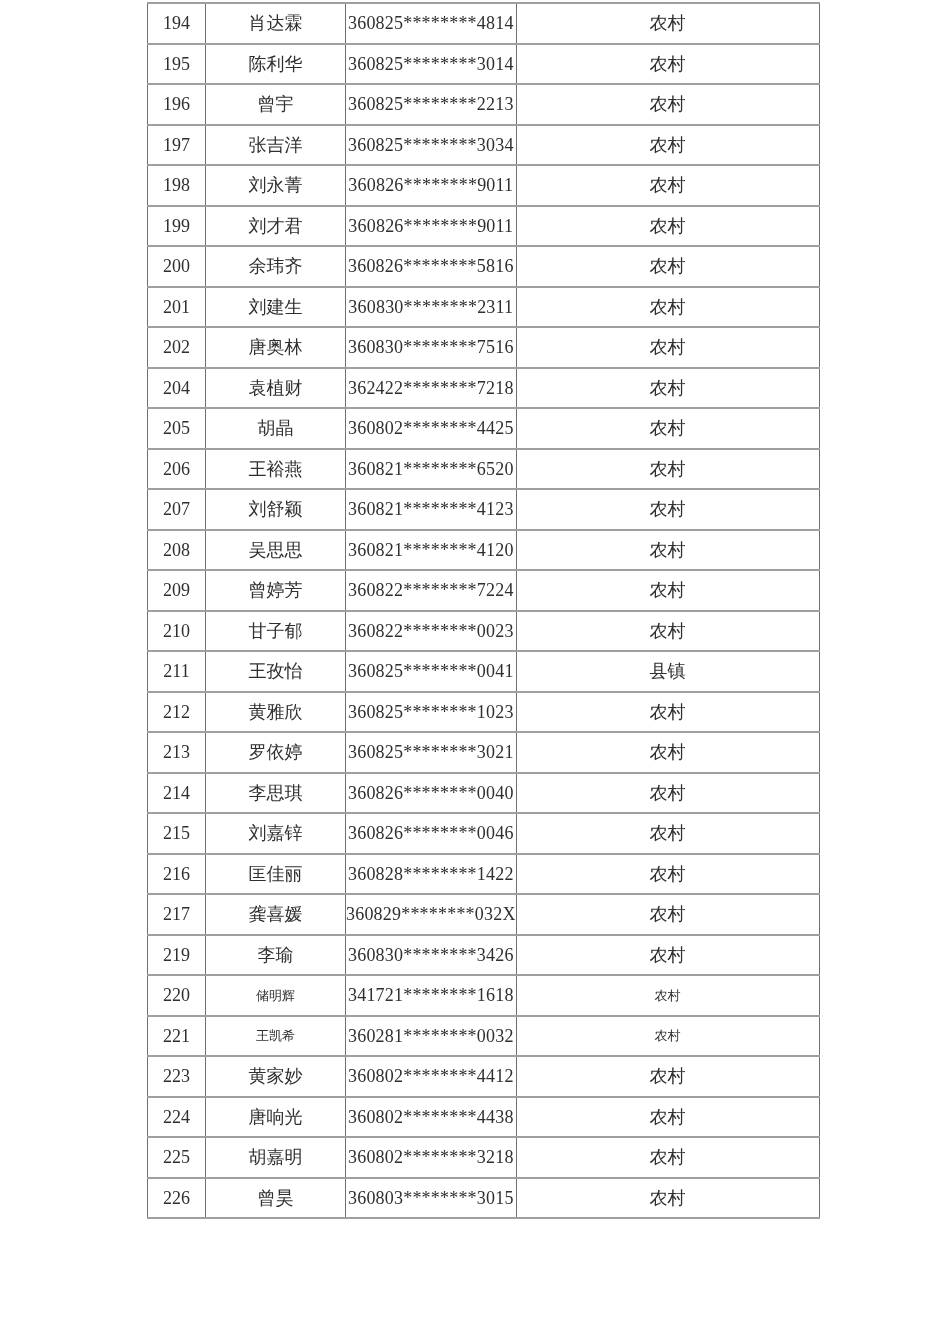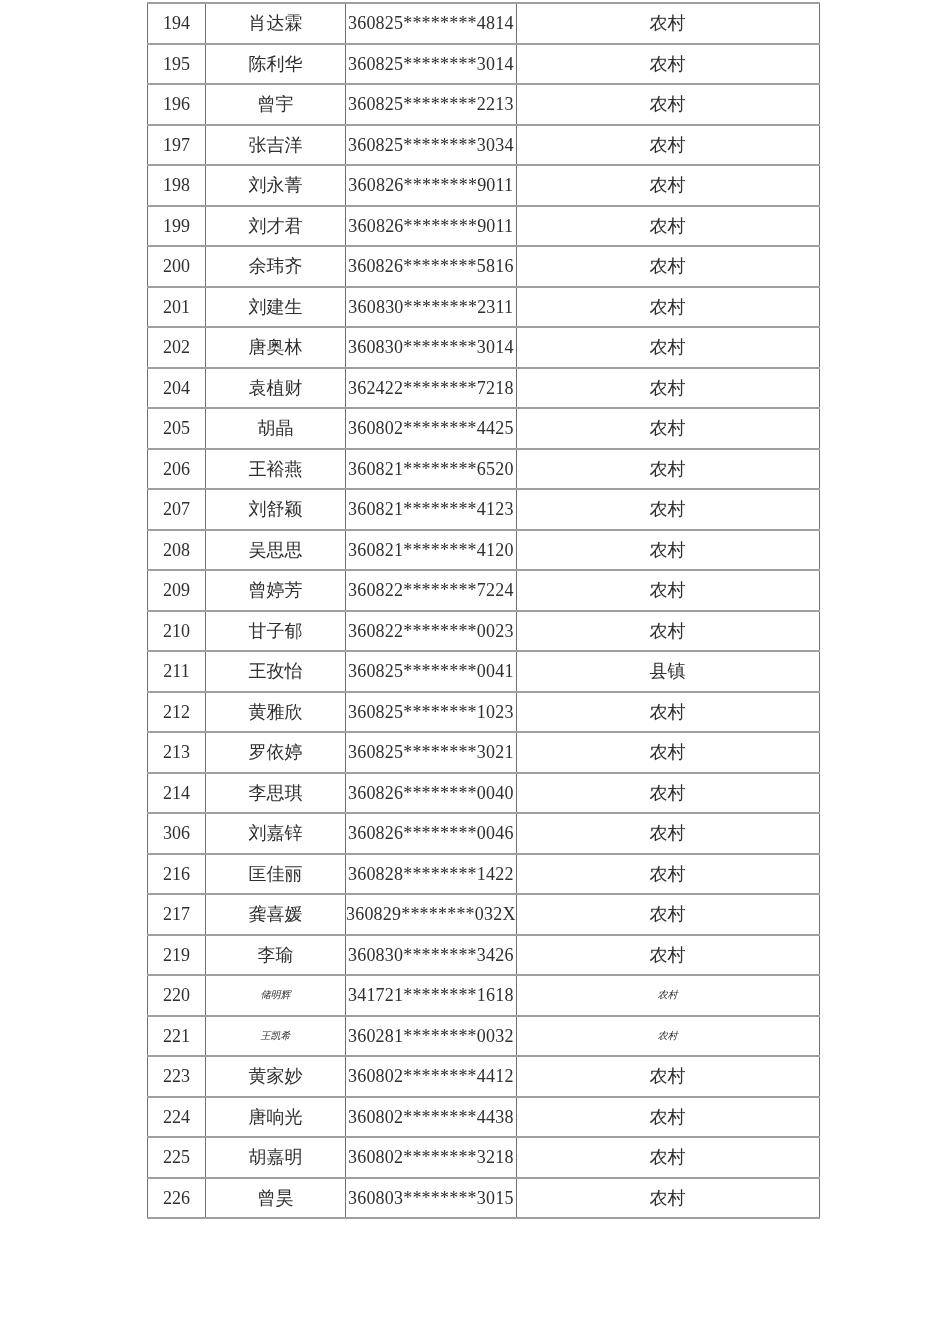--- a/index.html
+++ b/index.html
@@ -38,22 +38,21 @@
     line-height: 1;
     white-space: nowrap;
     overflow: hidden;
   }
   col.c-no  { width: 58px; }
   col.c-name { width: 140px; }
   col.c-id  { width: 160px; }
   col.c-res { width: 303px; }
   tr.small td.cell-name,
   tr.small td.cell-res {
-    font-size: 10px;
-    font-style: italic;
+    font-size: 13px;
   }
   td.cell-id {
     letter-spacing: 0.2px;
   }
 </style>
 </head>
 <body>
 
 <div class="table-wrap">
   <table class="roster">
@@ -108,21 +107,21 @@
   </tr>
         <tr>
     <td class="cell-no">201</td>
     <td class="cell-name">刘建生</td>
     <td class="cell-id">360830********2311</td>
     <td class="cell-res">农村</td>
   </tr>
         <tr>
     <td class="cell-no">202</td>
     <td class="cell-name">唐奥林</td>
-    <td class="cell-id">360830********3014</td>
+    <td class="cell-id">360830********7516</td>
     <td class="cell-res">农村</td>
   </tr>
         <tr>
     <td class="cell-no">204</td>
     <td class="cell-name">袁植财</td>
     <td class="cell-id">362422********7218</td>
     <td class="cell-res">农村</td>
   </tr>
         <tr>
     <td class="cell-no">205</td>
@@ -178,21 +177,21 @@
     <td class="cell-id">360825********3021</td>
     <td class="cell-res">农村</td>
   </tr>
         <tr>
     <td class="cell-no">214</td>
     <td class="cell-name">李思琪</td>
     <td class="cell-id">360826********0040</td>
     <td class="cell-res">农村</td>
   </tr>
         <tr>
-    <td class="cell-no">306</td>
+    <td class="cell-no">215</td>
     <td class="cell-name">刘嘉锌</td>
     <td class="cell-id">360826********0046</td>
     <td class="cell-res">农村</td>
   </tr>
         <tr>
     <td class="cell-no">216</td>
     <td class="cell-name">匡佳丽</td>
     <td class="cell-id">360828********1422</td>
     <td class="cell-res">农村</td>
   </tr>

